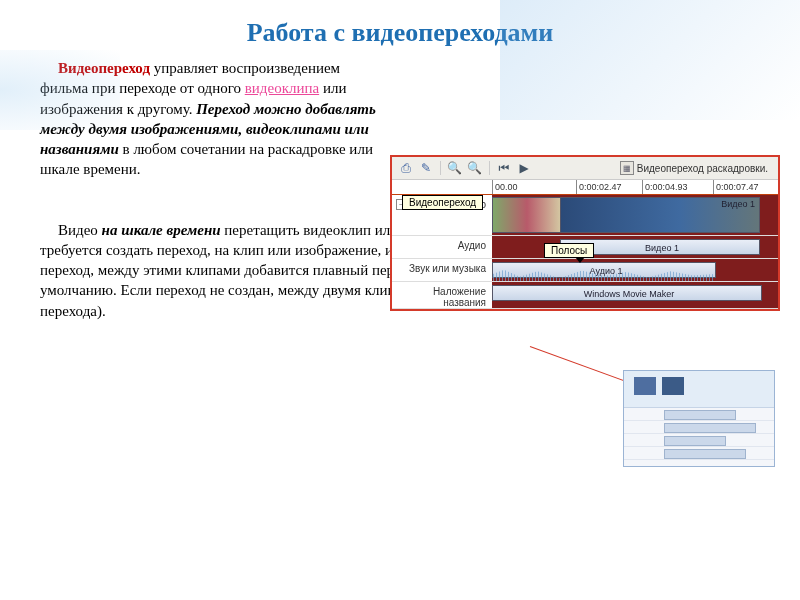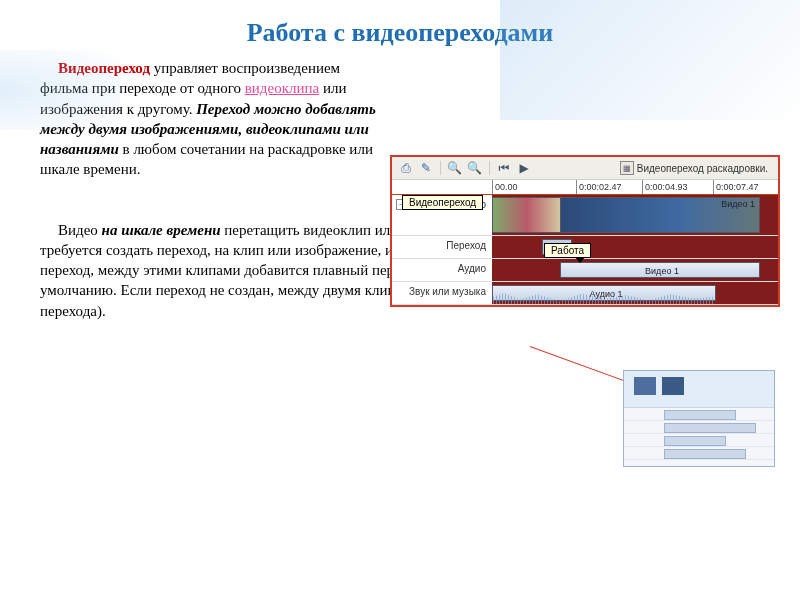--- a/index.html
+++ b/index.html
@@ -260,46 +260,46 @@
       <span>Видео</span>
     </div>
     <div class="track-body">
       <div class="clip thumb1" style="left:0;width:70px"></div>
       <div class="clip thumb2" style="left:68px;width:200px">
         <span class="cap">Видео 1</span>
       </div>
     </div>
   </div>
 
-  <div class="callout c2">Работа</div>
-
-  <div class="track-row">
-    <div class="track-label">Переход</div>
-    <div class="track-body">
-      <div class="thin-clip" style="left:50px;width:30px;background:#bfcfe3"></div>
-    </div>
-  </div>
+  <div class="callout c2">Полосы</div>
+
 
   <div class="track-row">
     <div class="track-label">Аудио</div>
     <div class="track-body">
       <div class="thin-clip" style="left:68px;width:200px">Видео 1</div>
     </div>
   </div>
 
   <div class="track-row">
     <div class="track-label">Звук или музыка</div>
     <div class="track-body">
       <div class="thin-clip" style="left:0;width:224px">
         <span>Аудио 1</span>
         <div class="audio-wave"></div>
       </div>
     </div>
   </div>
 
+  <div class="track-row">
+    <div class="track-label">Наложение названия</div>
+    <div class="track-body">
+      <div class="thin-clip" style="left:0;width:270px">Windows Movie Maker</div>
+    </div>
+  </div>
 </div>
 
 <div class="red-line" style="top:346px; left:530px; width:170px; transform:rotate(20deg);"></div>
 
 <div class="mini">
   <div class="mtop">
     <div class="th"></div>
     <div class="th th2"></div>
   </div>
   <div class="mrow">

